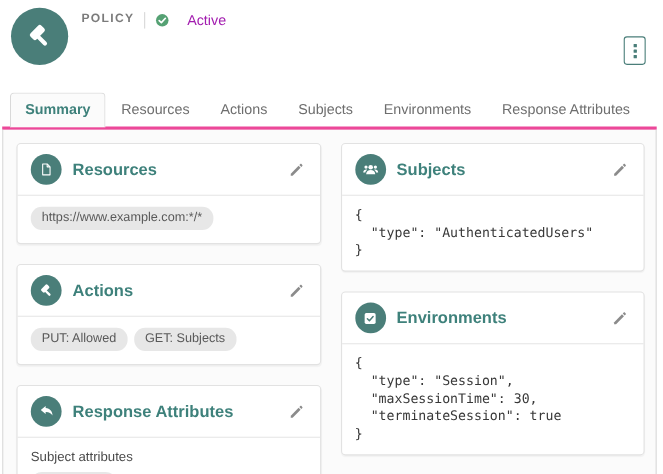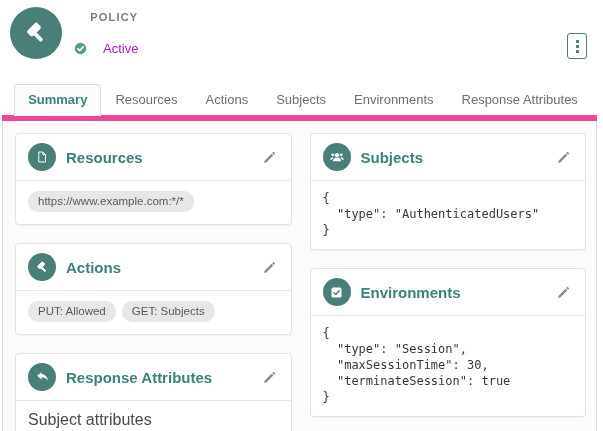--- a/index.html
+++ b/index.html
@@ -11,36 +11,36 @@
     display: flex;
     flex-direction: column;
   }
 
   
   .header { position: relative; display: flex; align-items: flex-start;
             padding: 7px 14px 0 10px; height: 84px; flex: 0 0 auto; background:#fff; }
   .avatar { width: 52px; height: 52px; border-radius: 50%; background: #4A7E79;
             display: flex; align-items: center; justify-content: center; flex: 0 0 auto; }
   .head-text { margin-left: 12px; padding-top: 4px; }
-  .head-row { display: flex; align-items: flex-end; gap: 9px; height: 16px; flex-direction: column; }
+  .head-row { display: flex; align-items: flex-start; gap: 9px; height: 16px; }
   .type-label { font-size: 11px; font-weight: bold; letter-spacing: 1.2px; color: #7b7b7b; }
   .vdiv { width: 1px; height: 15px; background: #d8d8d8; }
   .status-badge { display: inline-flex; align-items: center; gap: 16px;
                   font-size: 13px; color: #a21caf; }
   .page-title { font-size: 28px; font-weight: 400; color: #4f4f4f; margin-top: 4px; line-height: 32px; }
   .kebab-btn { position: absolute; right: 16px; top: 33px; width: 20px; height: 26px;
                background: #fff; border: 1px solid #4A7E79; border-radius: 3px;
                display: flex; flex-direction: column; align-items: center; justify-content: center;
                gap: 2px; cursor: pointer; }
   .kebab-btn .dot { width: 3px; height: 3px; background: #4A7E79; border-radius: 0.5px; }
 
   
   .shell { flex: 1; display: flex; flex-direction: column; margin: 0 6px 0 2px; }
   .tabs { display: flex; align-items: flex-end; padding-left: 7px;
-          border-bottom: 6px solid #ec4899; flex: 0 0 auto; justify-content: center; }
+          border-bottom: 3px solid #ec4899; flex: 0 0 auto; }
   .tab { font-size: 13px; color: #6e6e6e; padding: 7px 13px 8px; cursor: pointer;
          border: 1px solid transparent; margin-bottom: -1px; white-space: nowrap; }
   .tab.active { background: #fbfbfb; color: #3E817B; font-weight: bold;
                 border-color: #d9d9d9; border-bottom-color: #fbfbfb;
                 border-radius: 4px 4px 0 0; }
 
   
   .pane { flex: 1; background: #fbfbfb; border-left: 1px solid #d9d9d9;
           border-right: 1px solid #d9d9d9; display: flex; gap: 18px;
           padding: 12px 10px 12px 12px; overflow: hidden; }
@@ -54,21 +54,21 @@
           display: flex; align-items: center; justify-content: center; flex: 0 0 auto; }
   .card-title { margin-left: 10px; font-size: 15px; font-weight: 600; color: #3E817B; }
   .edit-btn { margin-left: auto; background: none; border: none; cursor: pointer;
               padding: 2px; display: flex; }
   .card-body { padding: 10px 12px 12px; }
 
   .pill { display: inline-block; background: #E7E7E7; color: #595959;
           font-size: 11.5px; line-height: 14px; padding: 3px 10px 4px;
           border-radius: 10px; white-space: nowrap; }
   .pill-row { display: flex; gap: 6px; flex-wrap: wrap; text-align: center; }
-  .body-label { font-size: 16px; color: #4a4a4a; margin-bottom: 7px; }
+  .body-label { font-size: 12px; color: #4a4a4a; margin-bottom: 7px; }
 
   .code { font-family: "DejaVu Sans Mono", monospace; font-size: 12px;
           line-height: 16px; color: #383838; white-space: pre;
           padding: 9px 12px 11px; margin: 0; }
 </style>
 </head>
 <body>
 
 <div class="header">
   <div class="avatar">

